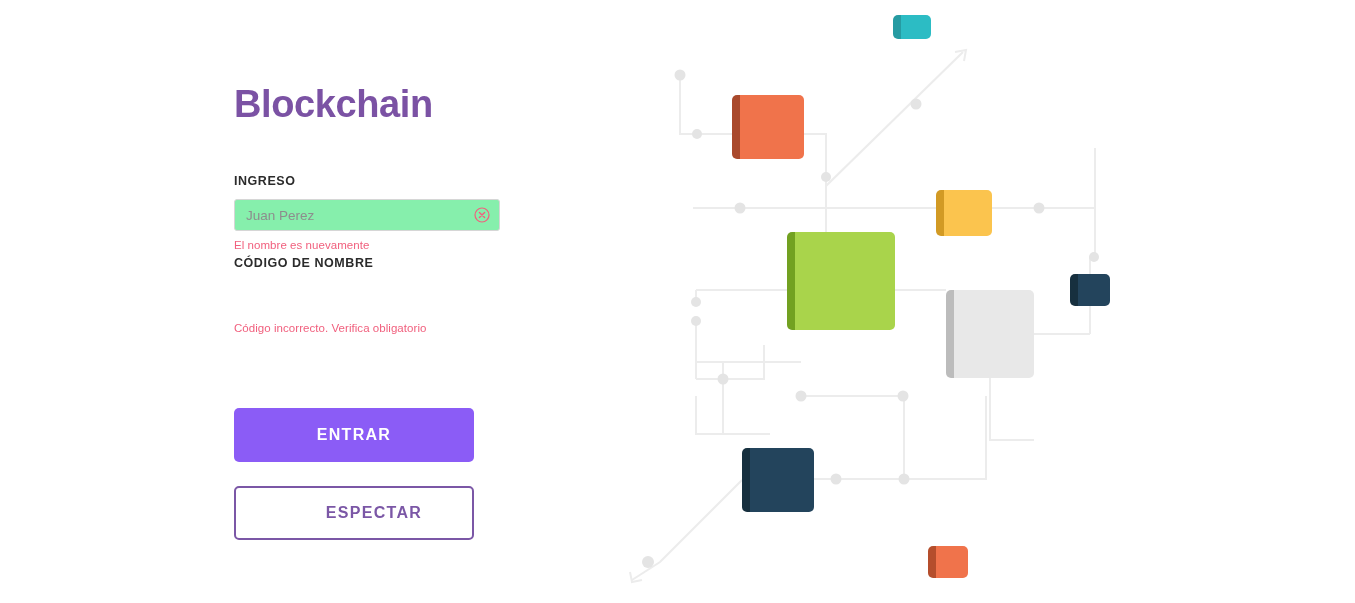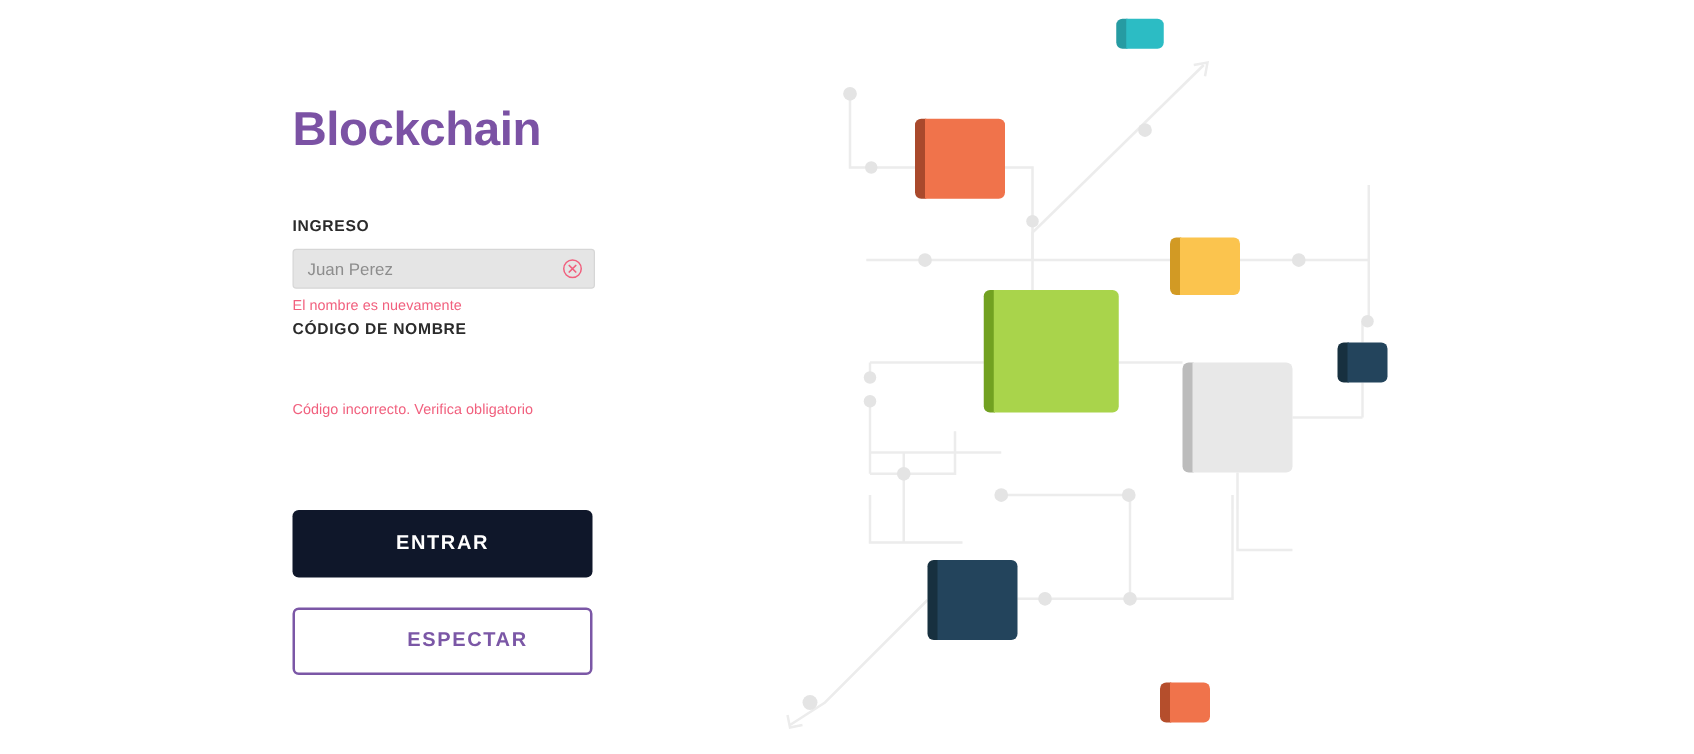--- a/index.html
+++ b/index.html
@@ -52,26 +52,26 @@
     font-weight: bold;
     letter-spacing: 0.55px;
     color: #2b2b2b;
   }
   .label-nombre { top: 174px; }
   .label-codigo { top: 256px; }
 
   .input-wrap {
     position: absolute;
     left: 0;
-    width: 242px;
+    width: 266px;
     height: 32px;
     box-sizing: border-box;
     border: 1px solid #d6d6d6;
     border-radius: 3px;
-    background: #e5e5e5;
+    background: #86efac;
   }
   .input-nombre { top: 199px; }
   .input-codigo { top: 282px; }
 
   .input-wrap input {
     position: absolute;
     left: 0;
     top: 0;
     width: 268px;
     height: 30px;
@@ -121,21 +121,21 @@
     font-weight: bold;
     letter-spacing: 1.3px;
     cursor: pointer;
     display: flex;
     align-items: center;
     justify-content: center;
     padding: 0;
   }
   .btn-primary {
     top: 408px;
-    background: #0f172a;
+    background: #8b5cf6;
     border: none;
     color: #ffffff;
   }
   .btn-secondary {
     top: 486px;
     background: #ffffff;
     border: 2px solid #7b57a6;
     color: #7b57a6;
     padding-left: 40px;
   }

